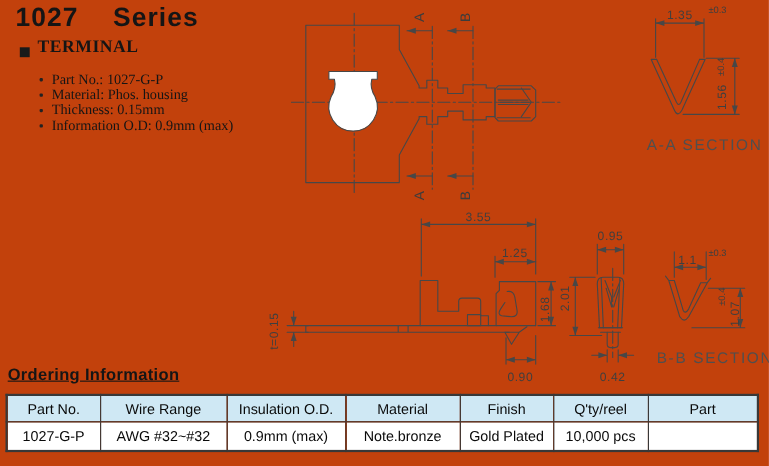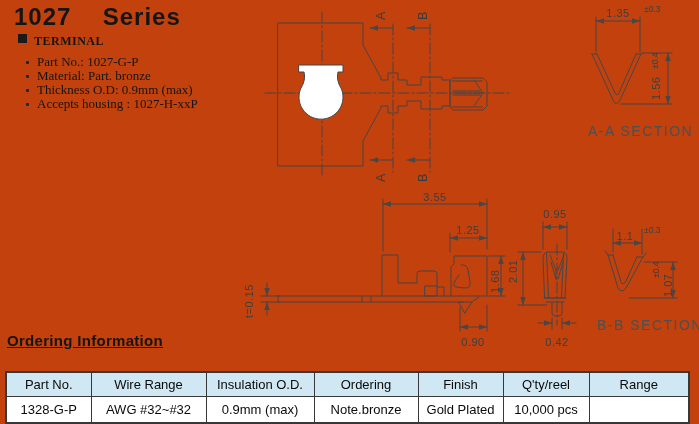--- a/index.html
+++ b/index.html
@@ -1,42 +1,42 @@
 <!DOCTYPE html>
 <html style="--line: #474747; --dim-text: #3f3f3f; --text: #111111; --table-header-bg: #cfe8f4; --table-border: #383838;"><head>
 <meta charset="utf-8">
 <style>
   html,body{margin:0;padding:0;background:#fff;}
   .page{position:relative;width:699px;height:424px;background:#c2410c;overflow:hidden;
         font-family:"Liberation Sans",sans-serif;color:var(--text,#111);padding-left:23px;}
   .title{position:absolute;left:14px;top:3px;font-size:24px;font-weight:bold;
          letter-spacing:1px;white-space:pre;word-spacing:8px;color:#151515;}
-  .term-head{position:absolute;left:18px;top:34px;display:flex;align-items:flex-start;
-             font-family:"Liberation Serif",serif;font-size:12px;font-weight:bold;
+  .term-head{position:absolute;left:18px;top:34px;display:flex;align-items:flex-end;
+             font-family:"Liberation Serif",serif;font-size:16px;font-weight:bold;
              letter-spacing:0.5px;color:#151515;}
   .sq{width:9px;height:9px;background:#1a1a1a;display:inline-block;margin-right:7px;}
-  .specs{position:absolute;left:22px;top:51px;margin:4px;padding:0;list-style:none;
+  .specs{position:absolute;left:22px;top:51px;margin:14px;padding:0;list-style:none;
          font-family:"Liberation Serif",serif;font-size:13px;line-height:14px;color:#151515;}
   .specs li::before{content:"";display:inline-block;width:3px;height:3px;background:#222;
          border-radius:1px;vertical-align:2px;margin-right:8px;}
   .draw{position:absolute;left:0;top:0;}
   .ln path,.ln rect{stroke:var(--line,#474747);stroke-width:1;fill:none;
          stroke-linejoin:round;stroke-linecap:round;}
   .ln path.wh{fill:#ffffff;}
   .cl{stroke-dasharray:11,3,2,3;}
   .ah{fill:var(--line,#474747);stroke:none;}
   .dim{font-family:"Liberation Sans",sans-serif;font-size:11px;fill:var(--dim-text,#3f3f3f);
        stroke:none;letter-spacing:0.5px;}
   .dim-s{font-size:8.5px;letter-spacing:0;}
   .seclabel{font-family:"Liberation Sans",sans-serif;font-size:14px;letter-spacing:1.5px;
        fill:#4f4f4f;stroke:none;}
   .marker{font-family:"Liberation Sans",sans-serif;font-size:12.5px;fill:#3c3c3c;stroke:none;}
   .order-head{position:absolute;left:7px;top:332px;font-size:15px;font-weight:bold;
        letter-spacing:0.3px;color:#151515;text-decoration:underline;}
-  .order-table{position:absolute;left:5px;top:371px;border-collapse:collapse;
+  .order-table{position:absolute;left:5px;top:358px;border-collapse:collapse;
        table-layout:fixed;width:683px;border:2px solid var(--table-border,#383838);
        font-size:13px;color:#0a0a0a;}
   .order-table th,.order-table td{border:1px solid var(--table-border,#383838);
        text-align:center;padding:0;overflow:hidden;white-space:nowrap;}
   .order-table th{height:23px;background:var(--table-header-bg,#cfe8f4);font-weight:normal;}
   .order-table td{height:25px;background:#fff;}
 </style>
 </head>
 <body>
 
@@ -44,23 +44,23 @@
 
   <div class="title">1027  Series</div>
 
   <div class="term-head">
     <span class="sq"></span>
     <span>TERMINAL</span>
   </div>
 
   <ul class="specs">
     <li>Part No.: 1027-G-P</li>
-    <li>Material: Part. bronze</li>
-    <li>Thickness O.D: 0.9mm (max)</li>
-    <li>Accepts housing : 1027-H-xxP</li>
+    <li>Material: Phos. housing</li>
+    <li>Thickness: 0.15mm</li>
+    <li>Information O.D: 0.9mm (max)</li>
   </ul>
 
   <svg class="draw" width="699" height="424" viewBox="0 0 699 424">
     <g class="ln">
 
       <g>
         <path class="cl" d="M265,93 H512"></path>
         <path class="cl" d="M322,12 V178"></path>
         <path class="cl" d="M393,24 V172"></path>
         <path class="cl" d="M430,24 V172"></path>
@@ -178,29 +178,29 @@
       <col style="width:104px">
         <col style="width:85px">
         <col style="width:86px">
         <col style="width:100px">
     </colgroup>
     <thead>
       <tr>
         <th>Part No.</th>
         <th>Wire Range</th>
         <th>Insulation O.D.</th>
-        <th>Ordering</th>
+        <th>Material</th>
         <th>Finish</th>
         <th>Q'ty/reel</th>
-        <th>Range</th>
+        <th>Part</th>
       </tr>
     </thead>
     <tbody>
       <tr>
-        <td>1328-G-P</td>
+        <td>1027-G-P</td>
         <td>AWG #32~#32</td>
         <td>0.9mm (max)</td>
         <td>Note.bronze</td>
         <td>Gold Plated</td>
         <td>10,000 pcs</td>
         <td></td>
       </tr>
     </tbody>
   </table>
 

